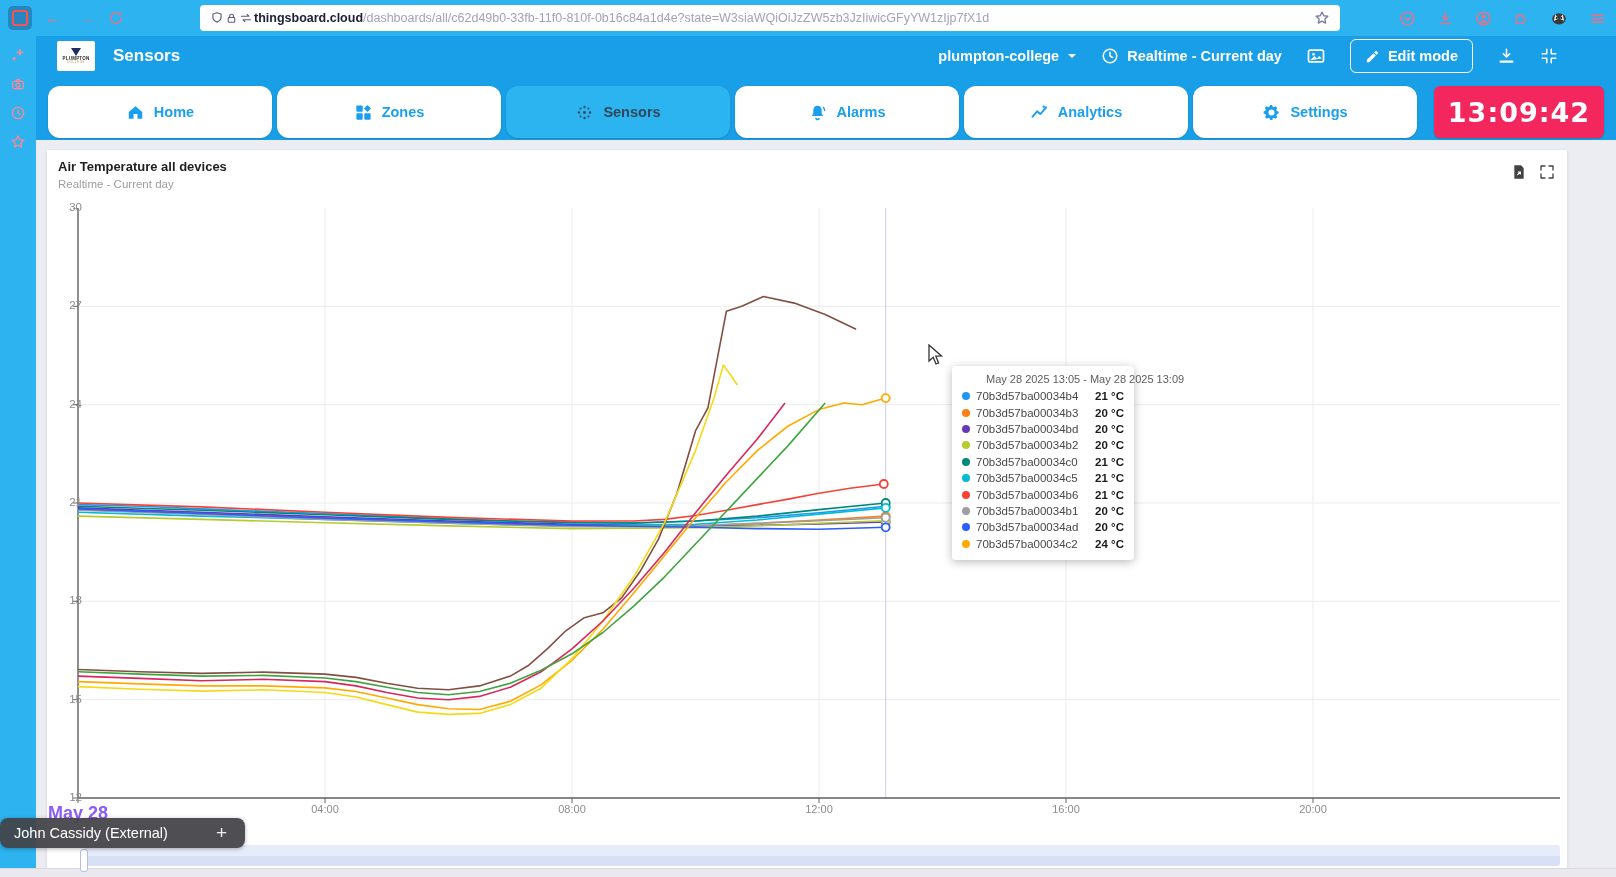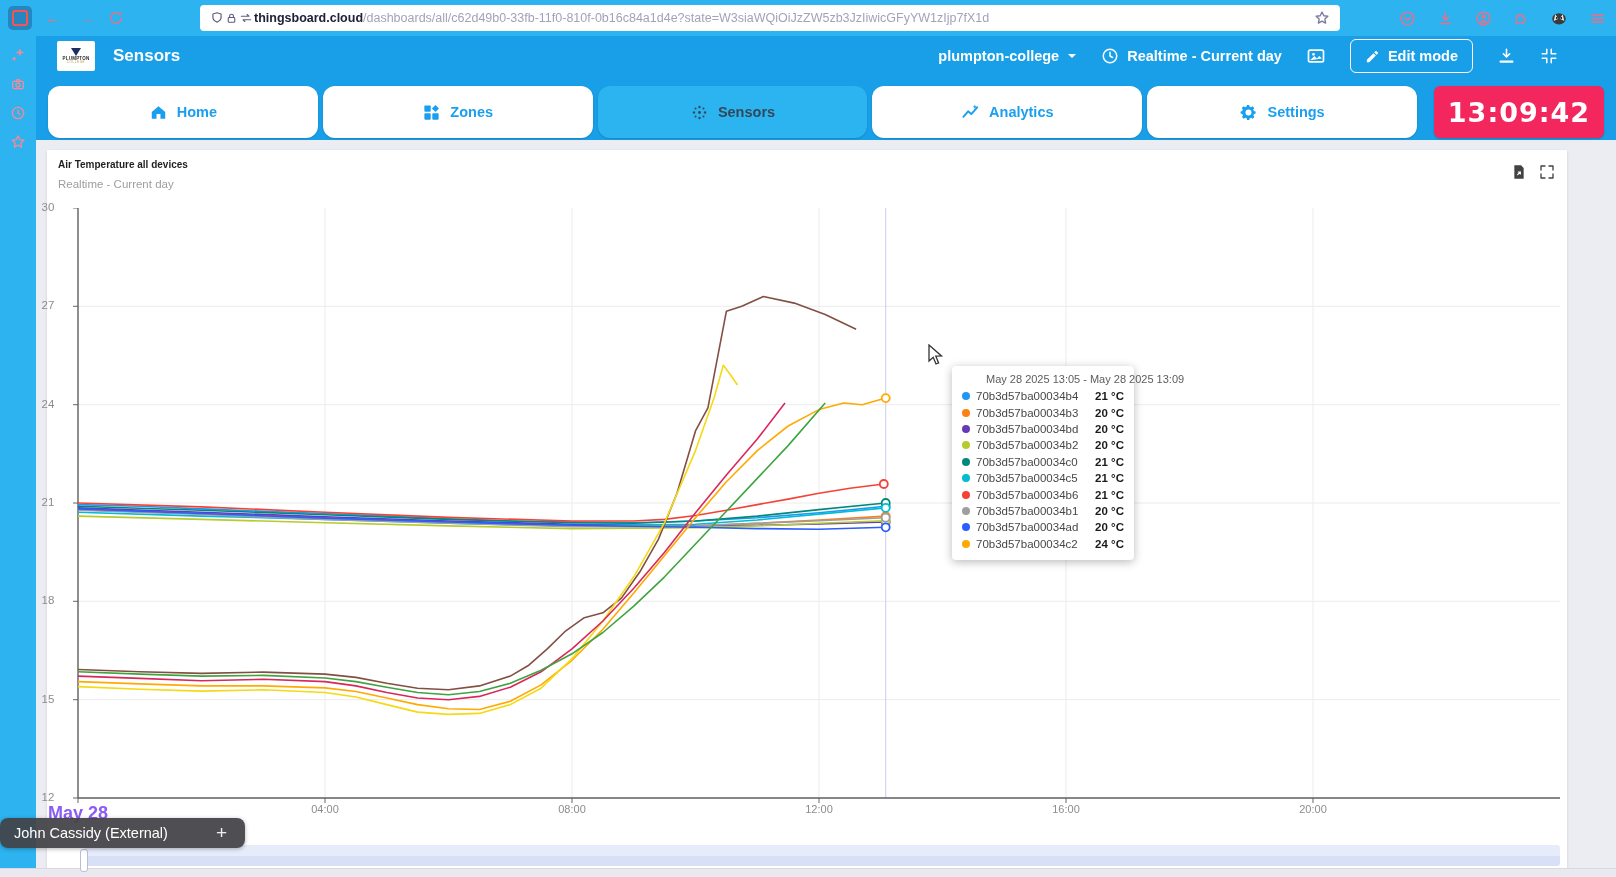--- a/index.html
+++ b/index.html
@@ -33,26 +33,26 @@
   .hdr-item{display:flex;align-items:center;gap:8px;font-size:14.5px;font-weight:600;white-space:nowrap;}
   .edit-btn{display:flex;align-items:center;gap:8px;border:1.5px solid #fff;border-radius:6px;height:32px;padding:0 14px;font-size:14.5px;font-weight:600;}
   
   .navarea{position:absolute;left:36px;top:76px;width:1580px;height:64px;background:#189fe8;display:flex;padding:10px 12px 2px 12px;box-sizing:border-box;gap:5px;}
   .nav-btn{flex:1;height:52px;background:#fff;border-radius:12px;display:flex;align-items:center;justify-content:center;gap:9px;color:#1a9ff0;box-shadow:0 1px 2px rgba(0,0,0,.15);}
   .nav-btn .nav-label{font-size:14.5px;font-weight:600;}
   .nav-btn.active{background:#2cb4f0;color:#32485a;}
   .clock-card{width:170px;height:52px;margin-left:12px;background:#f3265e;border-radius:6px;display:flex;align-items:center;justify-content:center;color:#fff;font-size:27px;font-weight:bold;font-family:"DejaVu Sans", sans-serif;letter-spacing:1px;box-shadow:0 1px 2px rgba(0,0,0,.2);}
   
   .widget{position:absolute;left:47px;top:150px;width:1520px;height:718px;background:#fff;box-shadow:0 1px 3px rgba(0,0,0,.12);}
-  .w-title{position:absolute;left:11px;top:9px;font-size:10px;font-weight:bold;color:#1f1f1f;}
+  .w-title{position:absolute;left:11px;top:9px;font-size:13px;font-weight:bold;color:#1f1f1f;}
   .w-sub{position:absolute;left:11px;top:28px;font-size:11.5px;color:#9e9e9e;}
   .w-icons{position:absolute;right:12px;top:14px;display:flex;gap:12px;color:#424242;}
   
   #plot{position:absolute;left:72px;top:208px;}
-  .ytick{position:absolute;width:32px;left:32px;text-align:center;font-size:11.5px;color:#8c8c8c;}
+  .ytick{position:absolute;width:32px;left:50px;text-align:right;font-size:11.5px;color:#8c8c8c;}
   .xtick{position:absolute;width:64px;top:803px;text-align:center;font-size:11px;color:#8c8c8c;}
   .xtick.emph{font-size:18px;font-weight:bold;color:#8b5cf6;}
   
   .tip{position:absolute;left:952px;top:366px;width:182px;background:#fff;border-radius:4px;box-shadow:0 2px 10px rgba(0,0,0,.28);padding:7px 10px 8px 10px;box-sizing:border-box;z-index:5;}
   .tip-h{font-size:11px;color:#5c5c5c;margin-bottom:3px;white-space:nowrap;padding-left:24px;}
   .tip-row{display:flex;align-items:center;gap:6px;height:16.4px;font-size:11.5px;}
   .tip-dot{width:8px;height:8px;border-radius:50%;flex:0 0 auto;}
   .tip-label{color:#474747;}
   .tip-val{margin-left:auto;font-weight:bold;color:#1b1b1b;}
   
@@ -273,20 +273,30 @@
           <circle cx="19" cy="12" r="1.5"></circle>
           <circle cx="7" cy="7" r="1.3"></circle>
           <circle cx="17" cy="7" r="1.3"></circle>
           <circle cx="7" cy="17" r="1.3"></circle>
           <circle cx="17" cy="17" r="1.3"></circle>
         </svg>
       </span>
     <span class="nav-label">Sensors</span>
   </div>
 
+  <div class="nav-btn">
+    <span class="nav-icon">
+        <svg width="19" height="19" viewBox="0 0 24 24">
+          <path d="M12 3.5c-3.3 0-5.3 2.4-5.3 5.6v4L5 16.5h14l-1.7-3.4v-4c0-3.2-2-5.6-5.3-5.6z" fill="currentColor"></path>
+          <path d="M10 19a2 2 0 0 0 4 0" fill="none" stroke="currentColor" stroke-width="2"></path>
+          <path d="M19.5 5.5A7 7 0 0 1 21 9.5" fill="none" stroke="currentColor" stroke-width="1.8" stroke-linecap="round"></path>
+        </svg>
+      </span>
+    <span class="nav-label">Alarms</span>
+  </div>
 
   <div class="nav-btn">
     <span class="nav-icon">
         <svg width="19" height="19" viewBox="0 0 24 24">
           <path d="M3 17.5 9 10.5l4 3.5 7.5-8.5" fill="none" stroke="currentColor" stroke-width="2.4" stroke-linecap="round" stroke-linejoin="round"></path>
           <path d="M17.5 2l.8 2 2 .8-2 .8-.8 2-.8-2-2-.8 2-.8z" fill="currentColor"></path>
         </svg>
       </span>
     <span class="nav-label">Analytics</span>
   </div>

